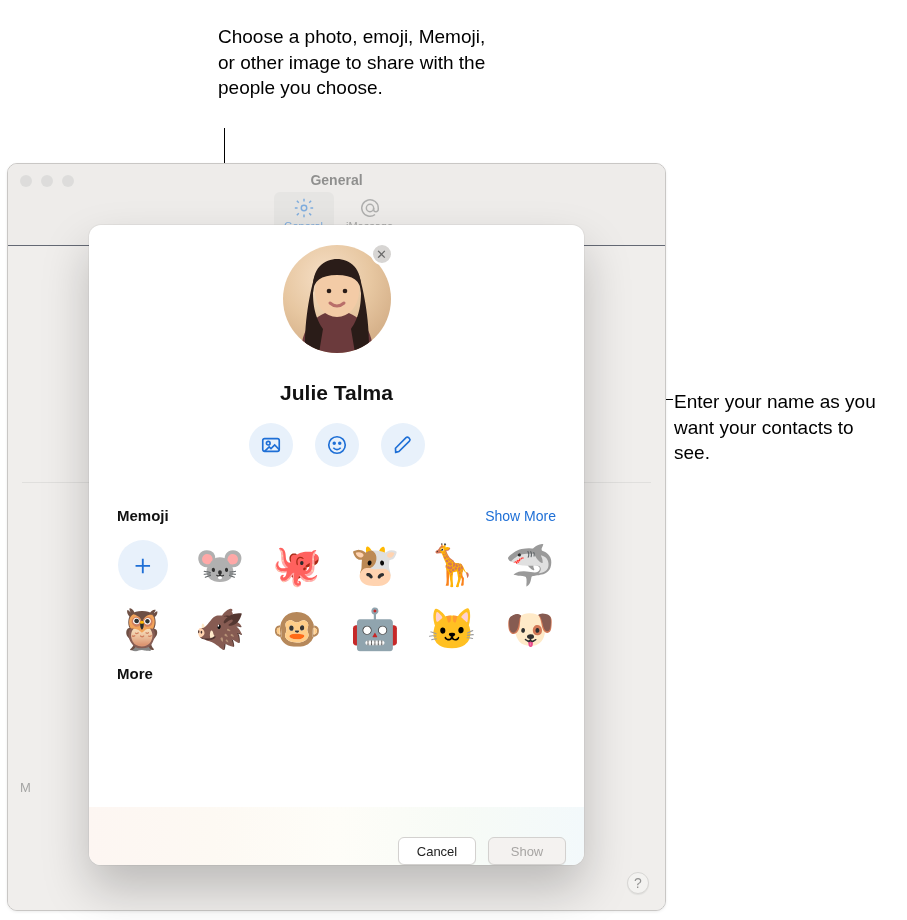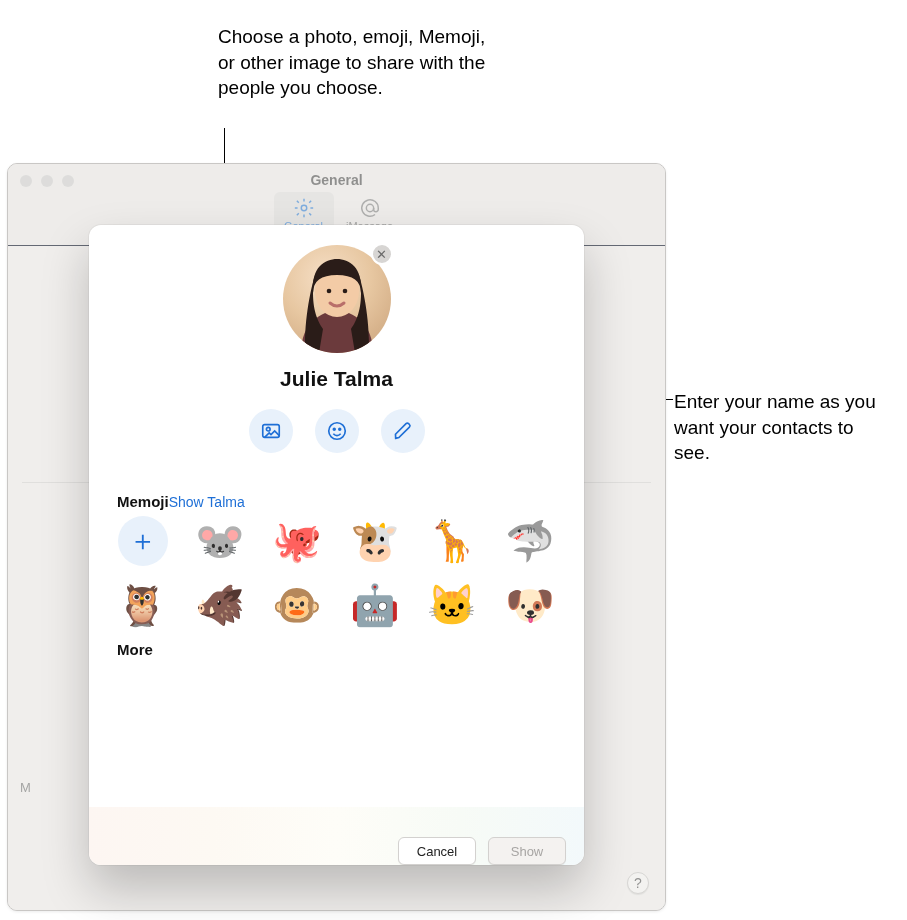--- a/index.html
+++ b/index.html
@@ -115,36 +115,37 @@
     .avatar svg{position:relative; z-index:1;}
     .avatar-x {
       position: absolute; top: -2px; right: -2px;
       width: 22px; height: 22px; border-radius: 50%;
       background: #d7d5d3; border: 2px solid #fff;
       display: flex; align-items: center; justify-content: center;
       color: #6a6a6a; font-size: 13px; line-height: 1;
     }
 
     .display-name {
-      margin-top: 14px; font-size: 21px; font-weight: 700; color: #111;
+      margin-top: 28px; font-size: 21px; font-weight: 700; color: #111;
     }
 
     .icon-row { margin-top: 18px; display: flex; gap: 22px; }
     .round-btn {
       width: 44px; height: 44px; border-radius: 50%;
       background: #e8f1fb; display: flex; align-items: center; justify-content: center;
       color: #1e6fd6;
     }
     .round-btn svg { width: 22px; height: 22px; }
 
     .section {
       width: 100%; padding: 0 28px; margin-top: 40px;
     }
     .section-header {
-      display: flex; align-items: center; 
+      display: flex; align-items: center; justify-content: space-between;
+      margin-bottom: 10px;
     }
     .section-title { font-weight: 700; font-size: 15px; color: #111; }
     .show-more { font-size: 14px; color: #1e6fd6; cursor: pointer; }
 
     .memoji-grid {
       display: grid; grid-template-columns: repeat(6, 1fr);
       gap: 14px 26px;
       justify-items: center;
       padding: 6px 0 8px;
     }
@@ -268,21 +269,21 @@
       <div class="round-btn">
         <svg viewBox="0 0 24 24" fill="none" stroke="currentColor" stroke-width="1.8">
           <path d="M4 20l3.5-.8L19 7.7a2 2 0 0 0 0-2.8l-.9-.9a2 2 0 0 0-2.8 0L3.8 15.5 4 20z"></path>
         </svg>
       </div>
     </div>
 
     <div class="section">
       <div class="section-header">
         <div class="section-title">Memoji</div>
-        <div class="show-more">Show Talma</div>
+        <div class="show-more">Show More</div>
       </div>
       <div class="memoji-grid">
         <div class="add-cell">
           <span>＋</span>
         </div>
         <div class="memoji-cell">🐭</div>
         <div class="memoji-cell">🐙</div>
         <div class="memoji-cell">🐮</div>
         <div class="memoji-cell">🦒</div>
         <div class="memoji-cell">🦈</div>

